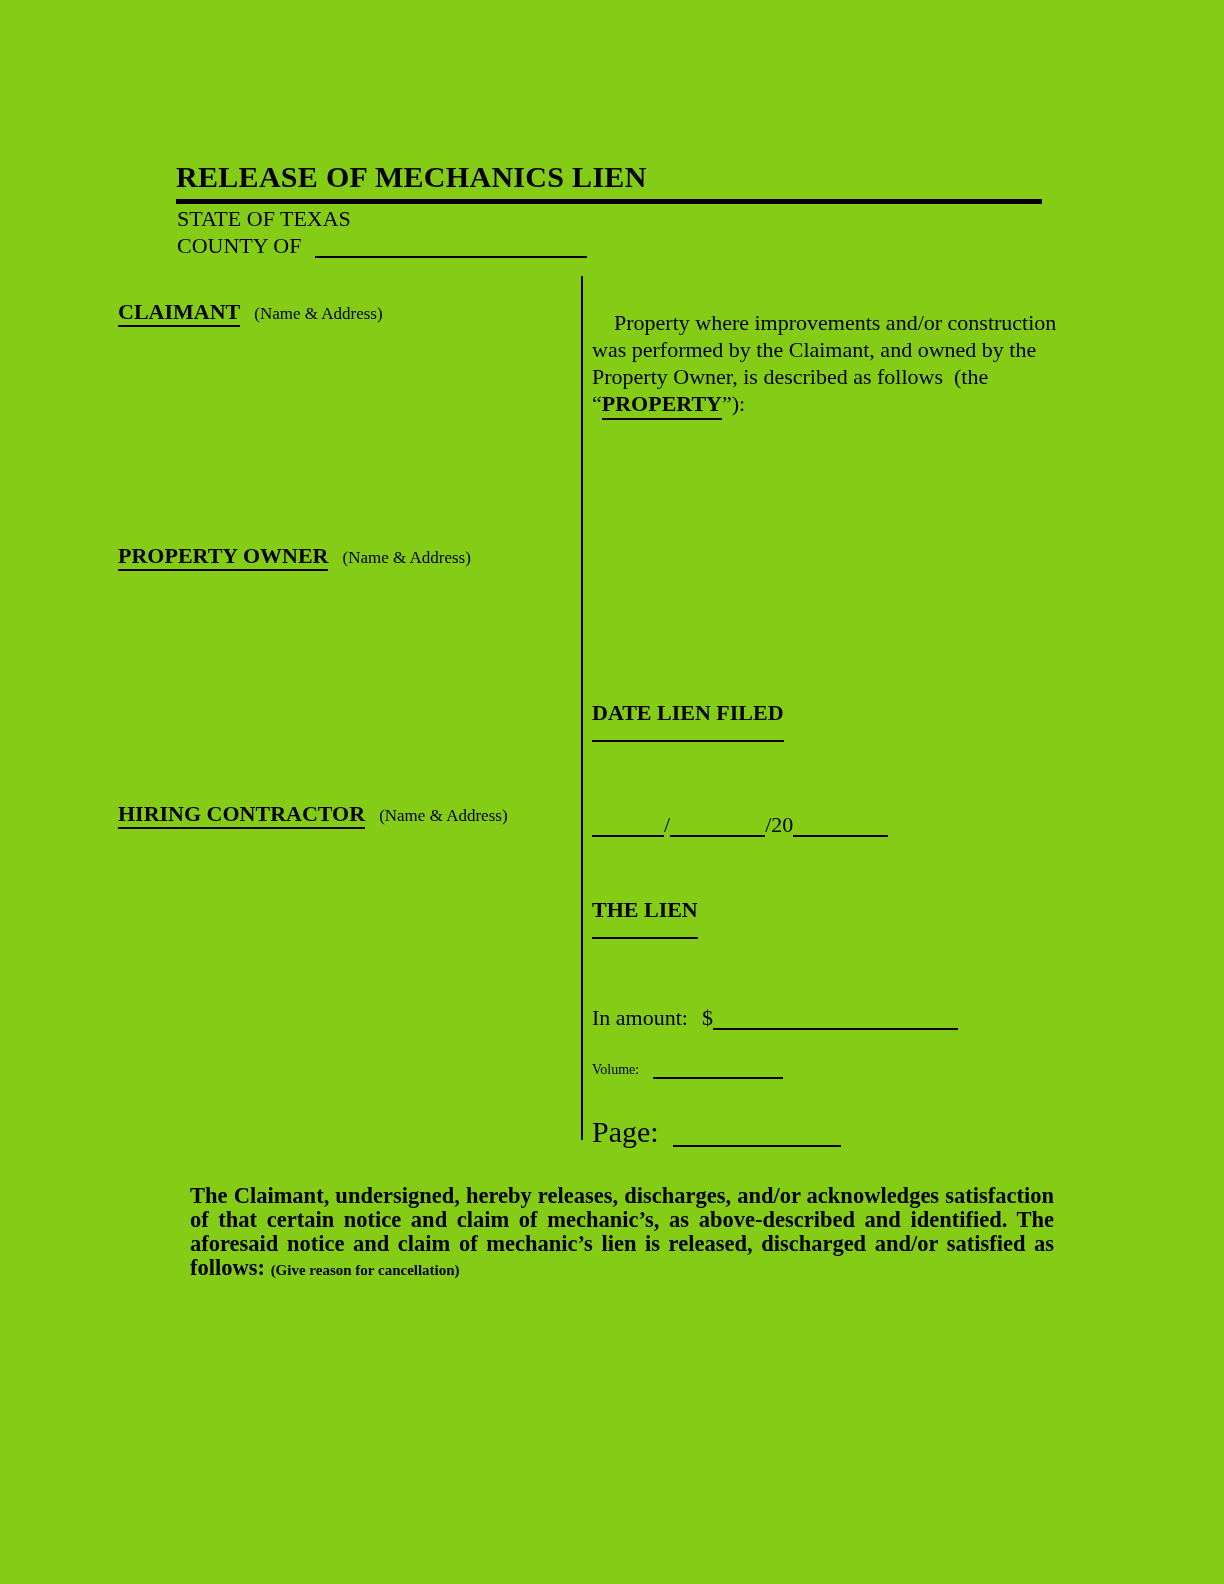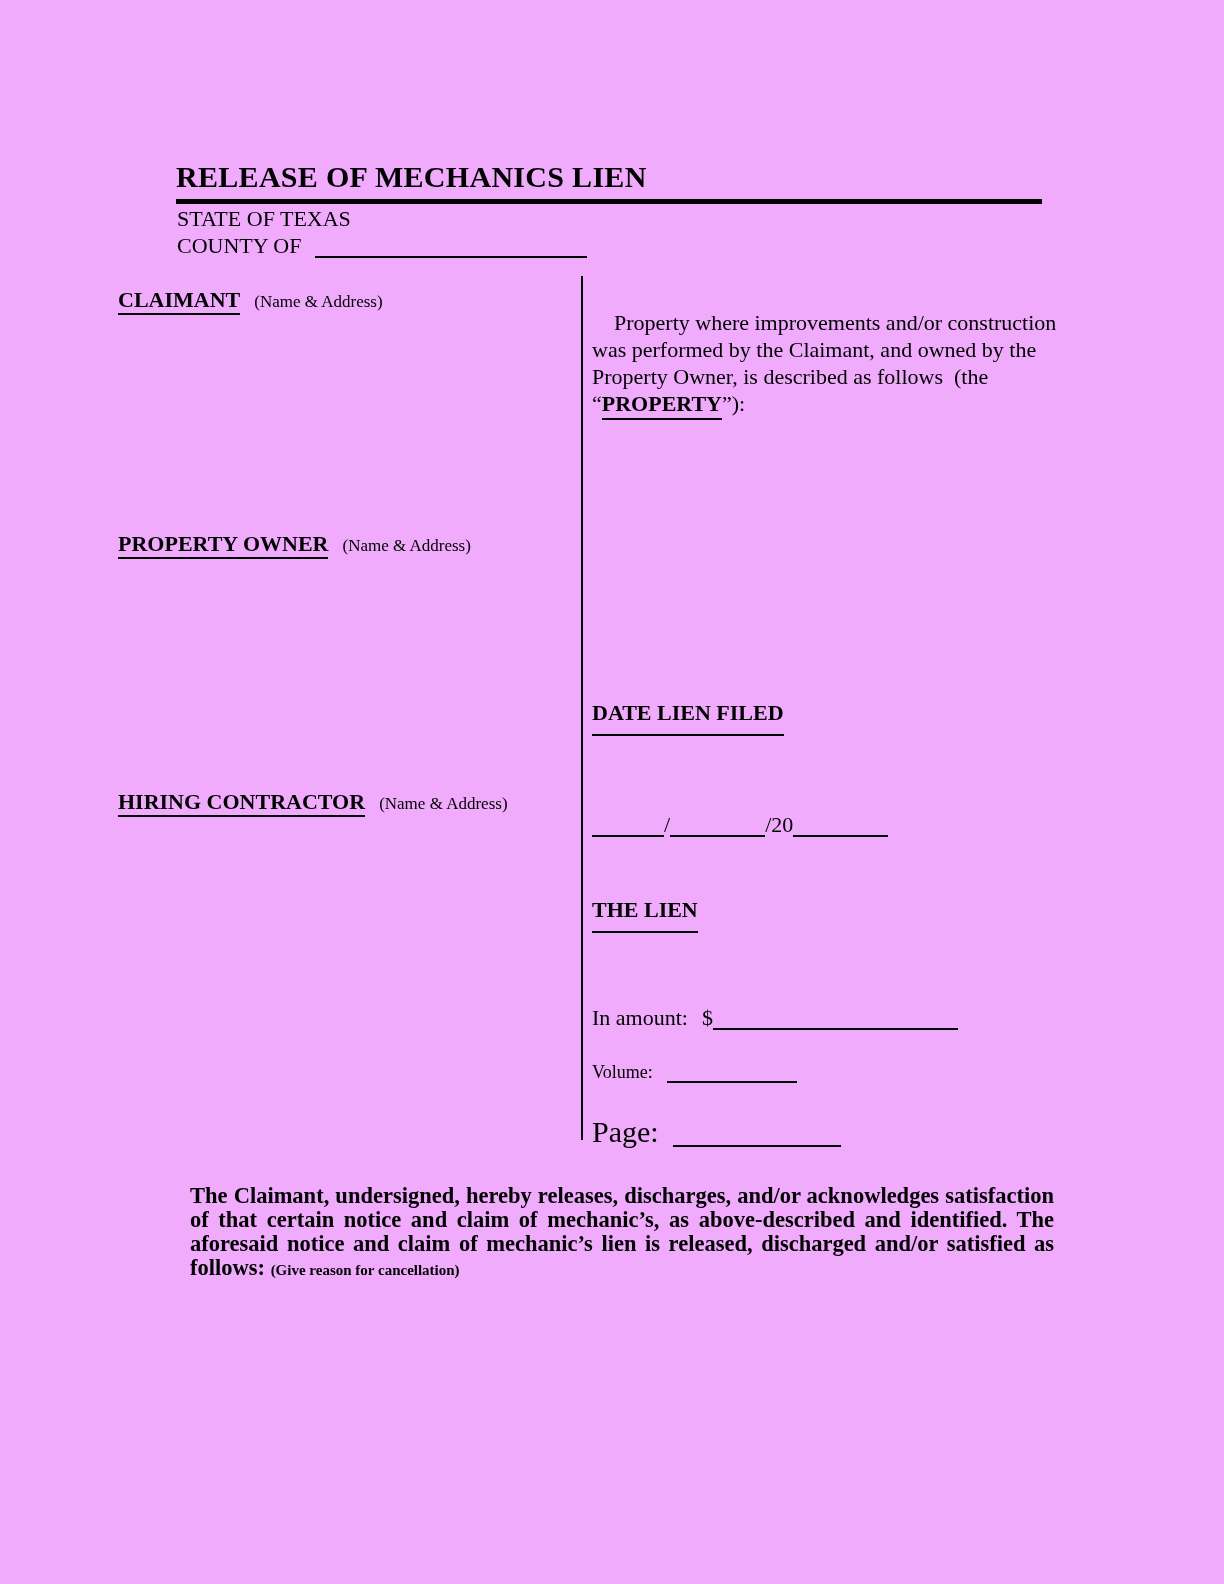--- a/index.html
+++ b/index.html
@@ -1,20 +1,20 @@
 <!DOCTYPE html>
 <html><head>
 <meta charset="utf-8">
 <style>
   * { margin:0; padding:0; box-sizing:border-box; }
   html,body { background:#ffffff; }
   .page {
     position:relative;
     width:1224px; height:1584px;
-    background:#f0abfc;
+    background:#84cc16;
     color:#000000;
     font-family:"Liberation Serif", serif;
     overflow:hidden;
   }
 
   
   .title {
     position:absolute; left:176px; top:160px;
     font-size:30px; font-weight:bold; letter-spacing:0.3px;
     white-space:nowrap;
@@ -38,49 +38,49 @@
     border-bottom:2px solid #000;
     height:1em;
     margin-bottom:-5px;
   }
 
   
   .divider {
     position:absolute; left:581px; top:276px;
     width:2px; height:864px; background:#000;
   }
-  .lbl-row { position:absolute; white-space:nowrap; }
+  .lbl-row { position:absolute; white-space:nowrap;margin-top:12px; }
   .lbl-bold {
     font-size:22px; font-weight:bold;
     border-bottom:2.5px solid #000; padding-bottom:1px;
   }
   .lbl-hint { font-size:17px; margin-left:10px; }
 
   .claimant-row   { left:118px; top:287px; }
   .owner-row      { left:118px; top:531px; }
   .contractor-row { left:118px; top:789px; }
 
   .rcol { position:absolute; left:592px; width:500px; font-size:22px; line-height:27px; }
   .property-desc { top:282px; white-space:pre-wrap; }
   .bold-underline { font-weight:bold; border-bottom:2.5px solid #000; padding-bottom:2px; }
 
   .section-head {
     font-size:22px; font-weight:bold;
-    border-bottom:2.5px solid #000; padding-bottom:8px;
+    border-bottom:2.5px solid #000; padding-bottom:14px;
     display:inline-block; line-height:normal;
   }
   .date-sec  { top:699px; }
   .lien-sec  { top:896px; }
   .sec-body  { margin-top:2px; white-space:pre-wrap; }
 
   .date-fill-line { position:absolute; left:592px; top:812px; font-size:22px; white-space:nowrap; }
 
   .amount-row { position:absolute; left:592px; top:1005px; font-size:22px; white-space:nowrap; }
   .amount-prefix { margin-left:14px; }
-  .volume-row { position:absolute; left:592px; top:1062px; font-size:18px; white-space:nowrap; }
+  .volume-row { position:absolute; left:592px; top:1062px; font-size:14px; white-space:nowrap; }
   .page-row   { position:absolute; left:592px; top:1115px; font-size:30px; white-space:nowrap; }
   .gap-sm { display:inline-block; width:14px; }
 
   
   .release-para {
     position:absolute; left:190px; top:1184px;
     width:864px;
     font-size:22.5px; line-height:24px;
     text-align:justify;
     font-weight:bold;

